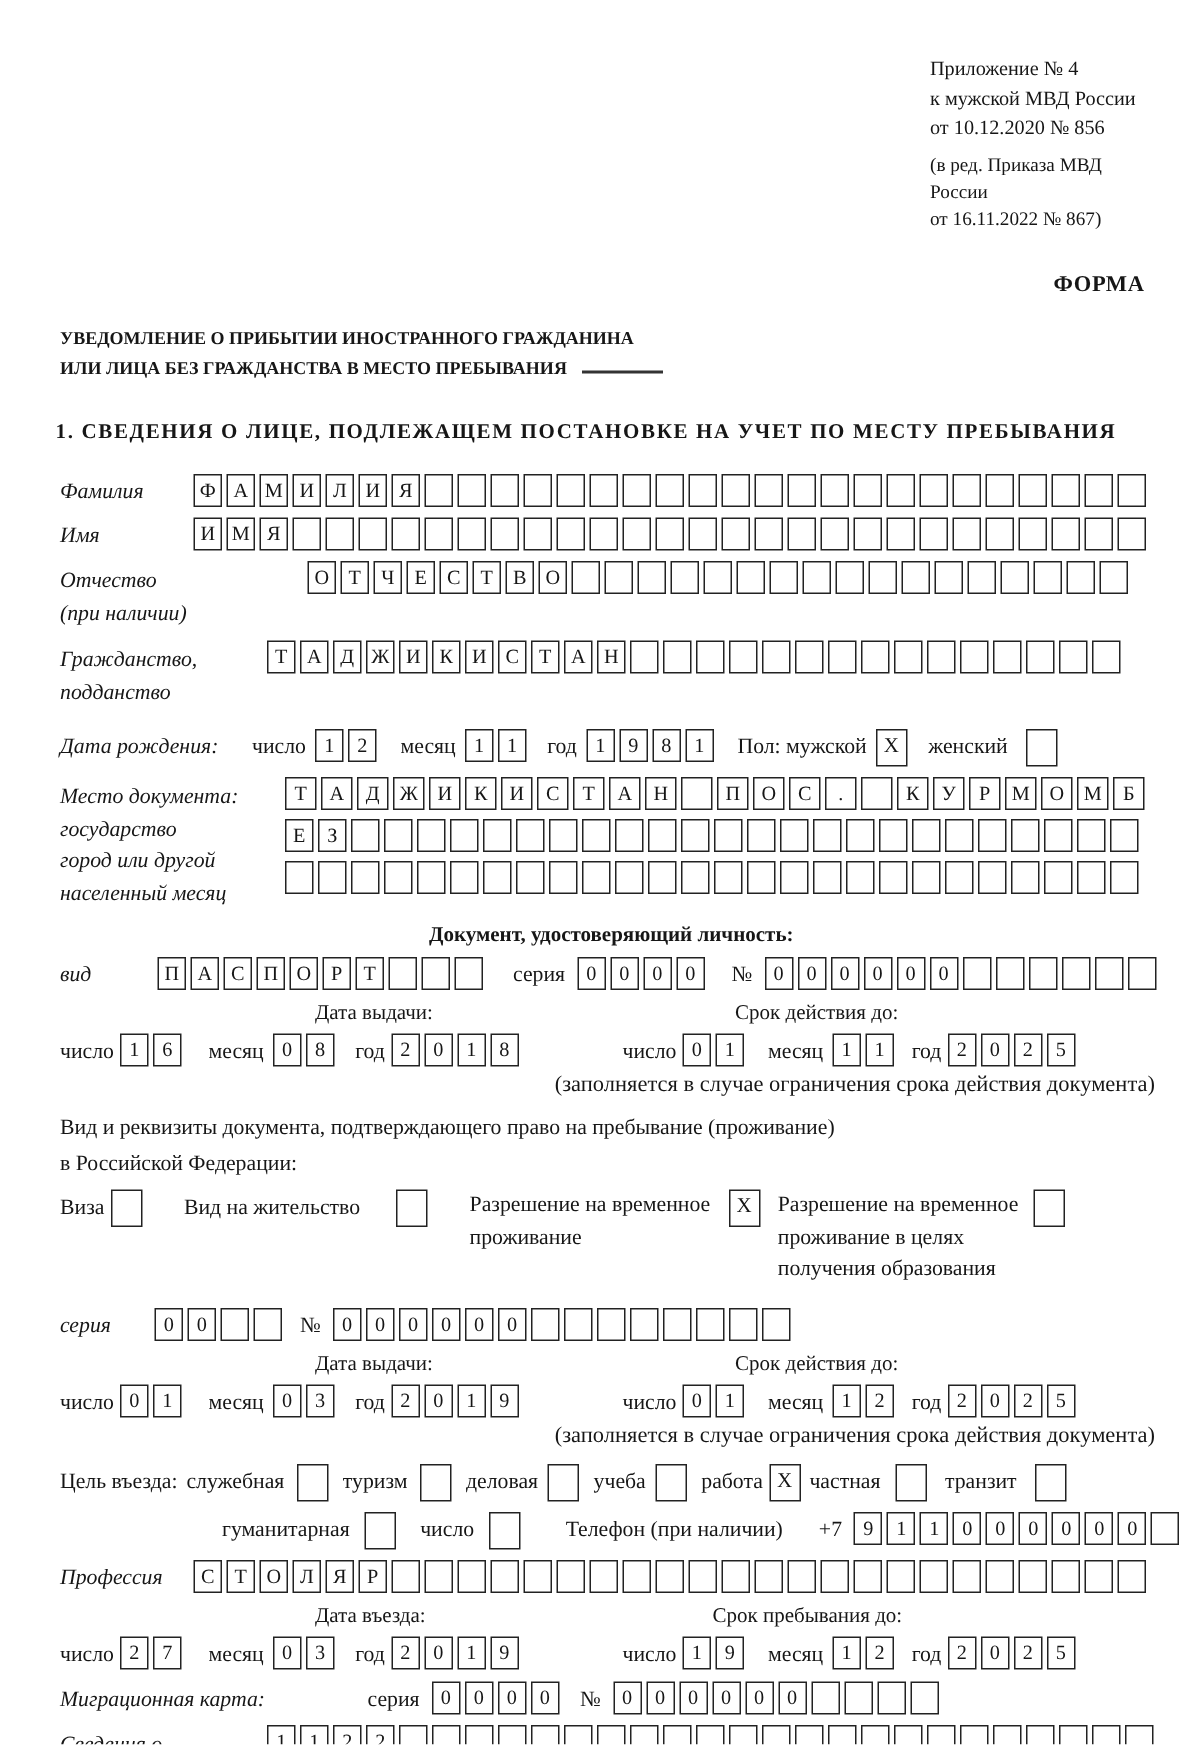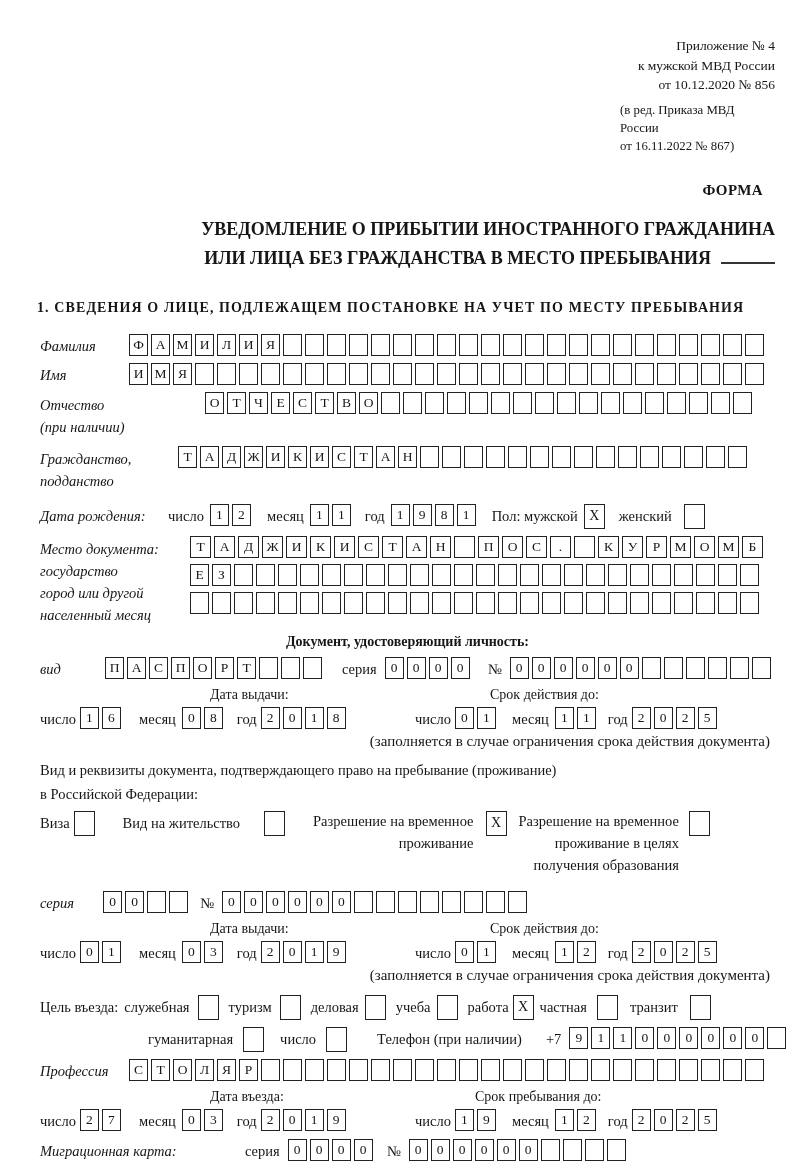--- a/index.html
+++ b/index.html
@@ -4,25 +4,25 @@
 <style>
   html,body { margin:0; padding:0; background:#ffffff; }
   .page {
     position:relative; width:800px; height:1163px; margin:0 auto;
     background:#ffffff; color:#161616; box-sizing:border-box;
     padding:36px 25px 0 40px;
     font-family:"Liberation Serif","DejaVu Serif",serif;
     font-size:14.5px; line-height:1.25; overflow:hidden;
   }
   
-  .appendix { margin-left:580px; font-size:13.5px; line-height:1.45;text-align:right; }
+  .appendix { margin-left:580px; font-size:13.5px; line-height:1.45; }
   .revision { margin-left:580px; font-size:12.8px; line-height:1.4; margin-top:7px; }
   .form-label { text-align:right; font-weight:bold; font-size:15px; margin:26px 12px 16px 0; letter-spacing:.4px; }
   
-  .title { text-align:right; font-weight:bold; font-size:18px; line-height:1.55; margin-top:4px; }
+  .title { text-align:left; font-weight:bold; font-size:12px; line-height:1.55; margin-top:4px; }
   .title-underline { display:inline-block; width:54px; border-bottom:2px solid #333; height:1em; margin-left:10px; vertical-align:baseline; }
   .heading { font-weight:bold; font-size:14px; letter-spacing:1.1px; margin:26px 0 18px -3px; white-space:nowrap; }
   
   .frow { display:flex; align-items:flex-start; margin-bottom:7px; }
   .flabel { flex:none; padding-top:3px;font-style:italic; }
   .lbl2 { line-height:1.5; }
   .cells { display:flex; gap:3px; flex:none; }
   .cell {
     box-sizing:border-box; flex:none; width:19px; height:22px;
     border:1.5px solid #222; text-align:center; font-size:13.5px; line-height:19px;
@@ -38,21 +38,21 @@
   
   .dgroups { display:flex; margin-bottom:2px; }
   .dg-left { flex:none; width:375px; }
   .dg-right { flex:1; }
   .dg-title { font-size:14px; margin-bottom:4px; }
   .dg-fields { display:flex; align-items:flex-start; }
   .note { text-align:right; font-size:15px; margin:3px 5px 10px 0; }
   .plain { margin:2px 0 6px 0; }
   
   .optrow { display:flex; align-items:flex-start; margin:8px 0 14px 0; }
-  .opt-lines { text-align:right; line-height:1.5; }
+  .opt-lines { text-align:left; line-height:1.5; }
   .ml4{margin-left:4px}.ml6{margin-left:6px}.ml8{margin-left:8px}.ml10{margin-left:10px}
   .ml12{margin-left:12px}.ml14{margin-left:14px}.ml16{margin-left:16px}.ml18{margin-left:18px}
   .ml20{margin-left:20px}.ml24{margin-left:24px}.ml28{margin-left:28px}.ml30{margin-left:30px}
   .ml45{margin-left:45px}
   .stack > .cells { margin-bottom:6px; }
 </style>
 </head>
 <body>
 
 <div class="page">

